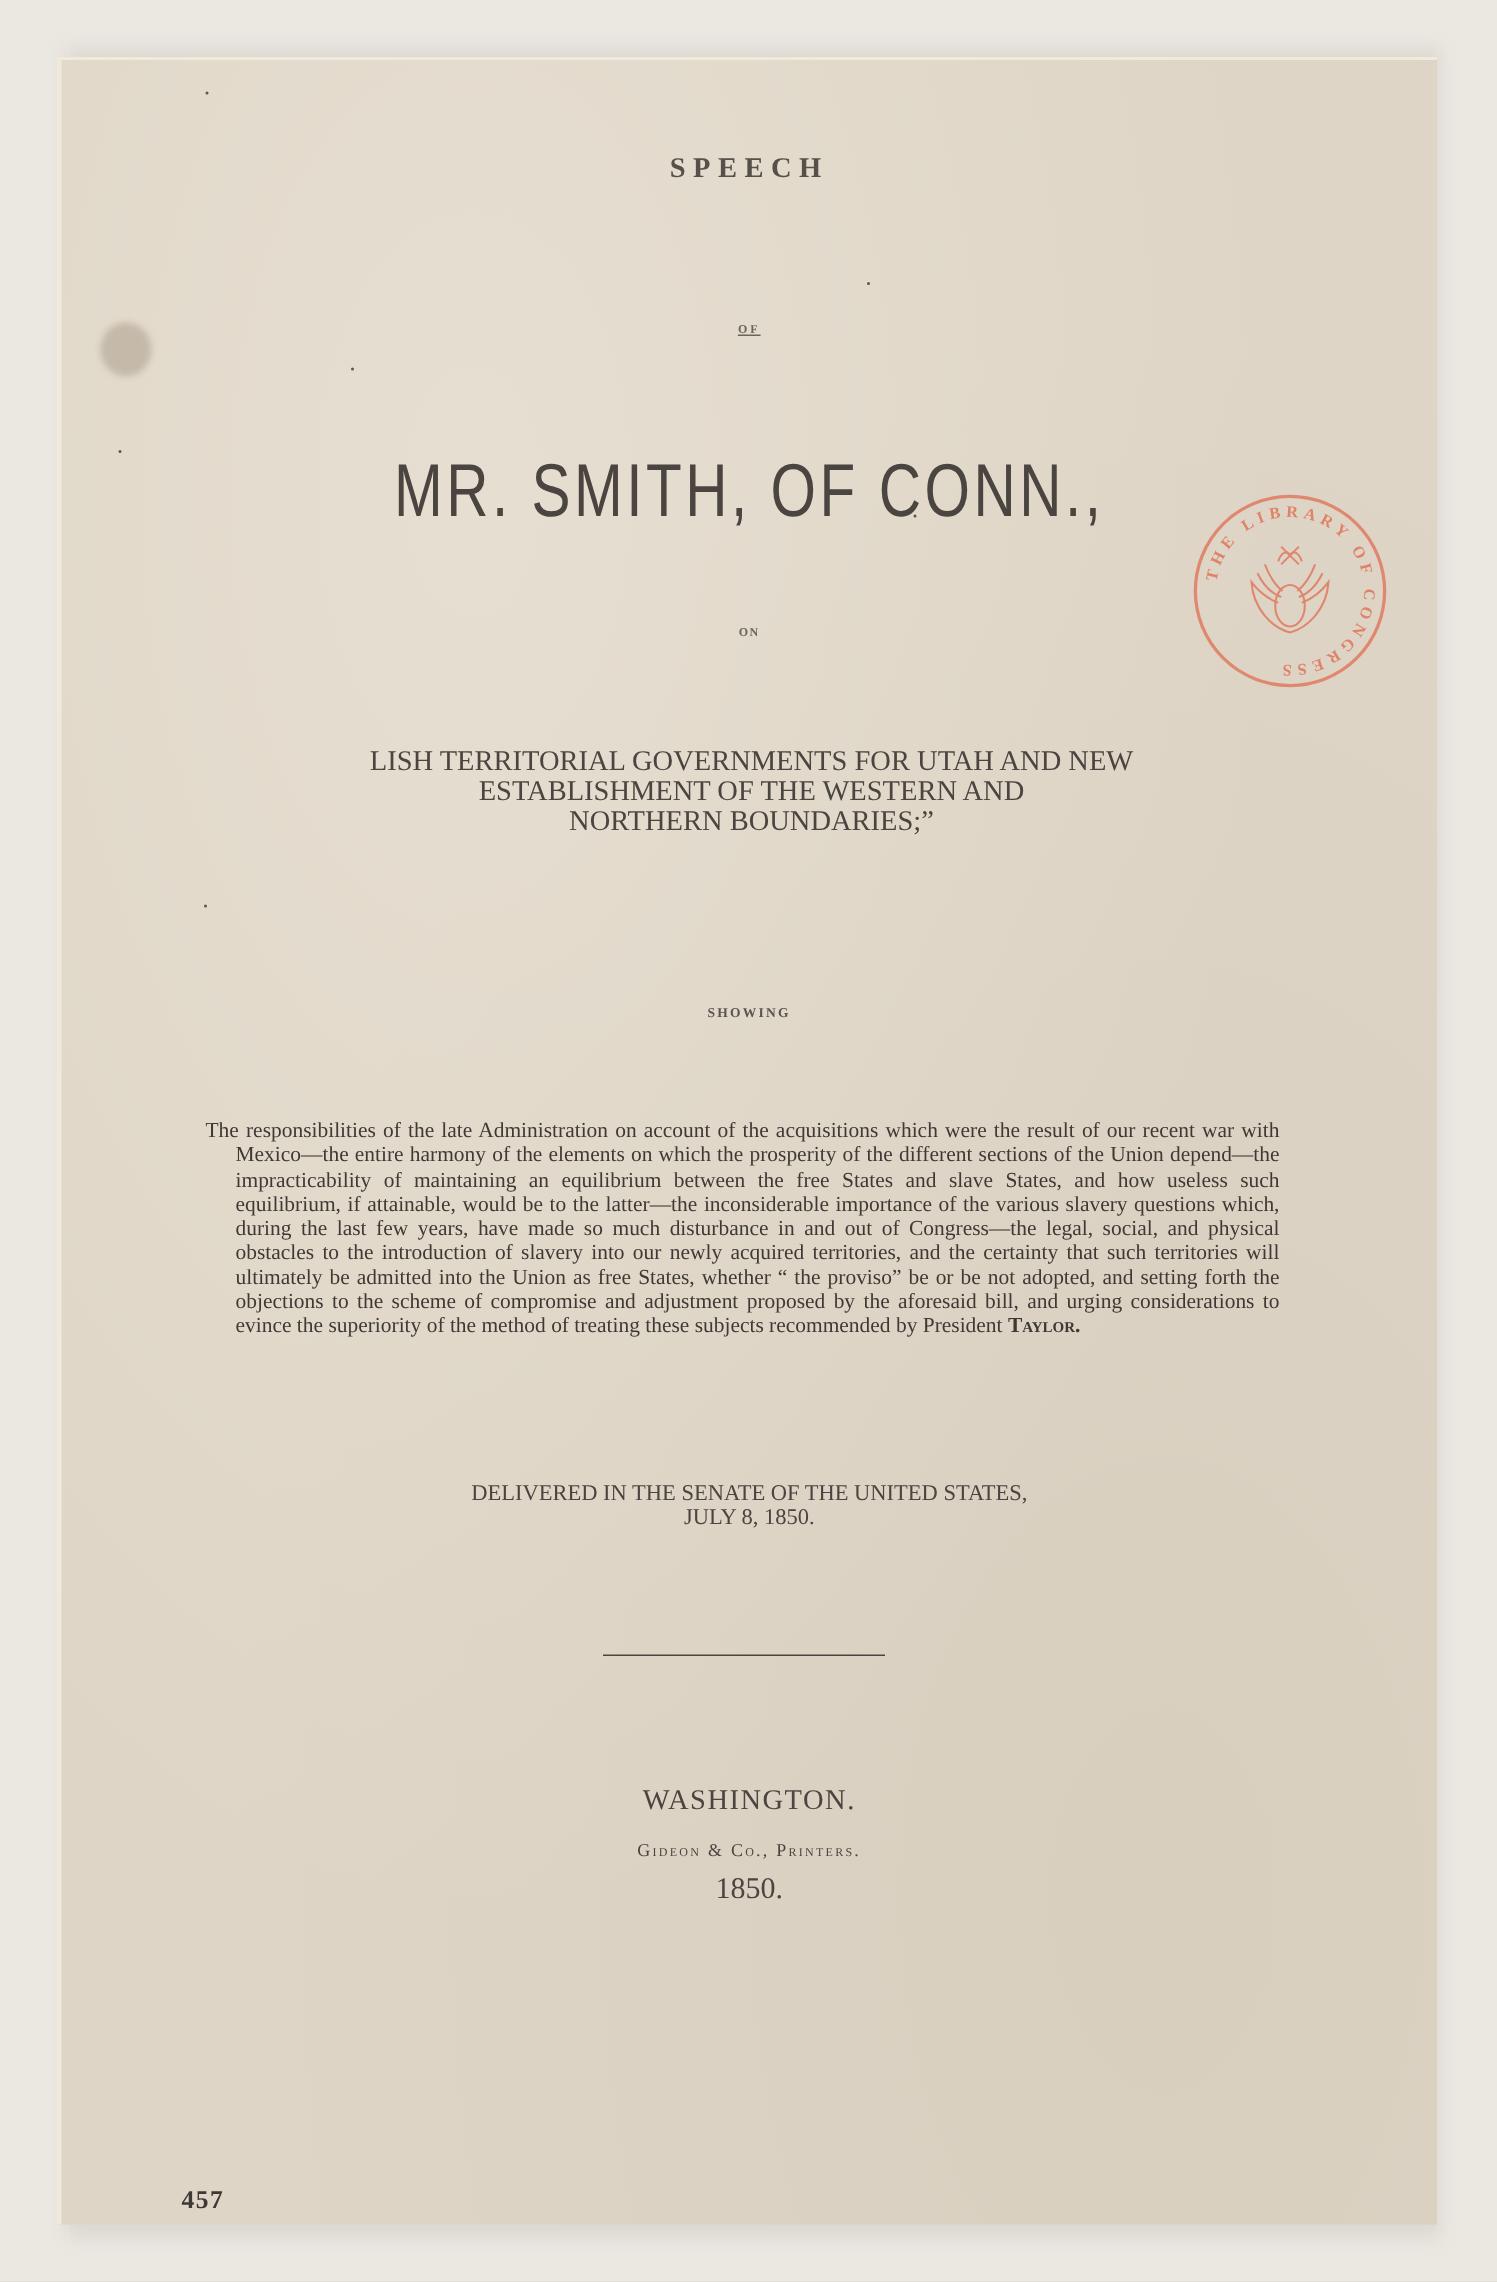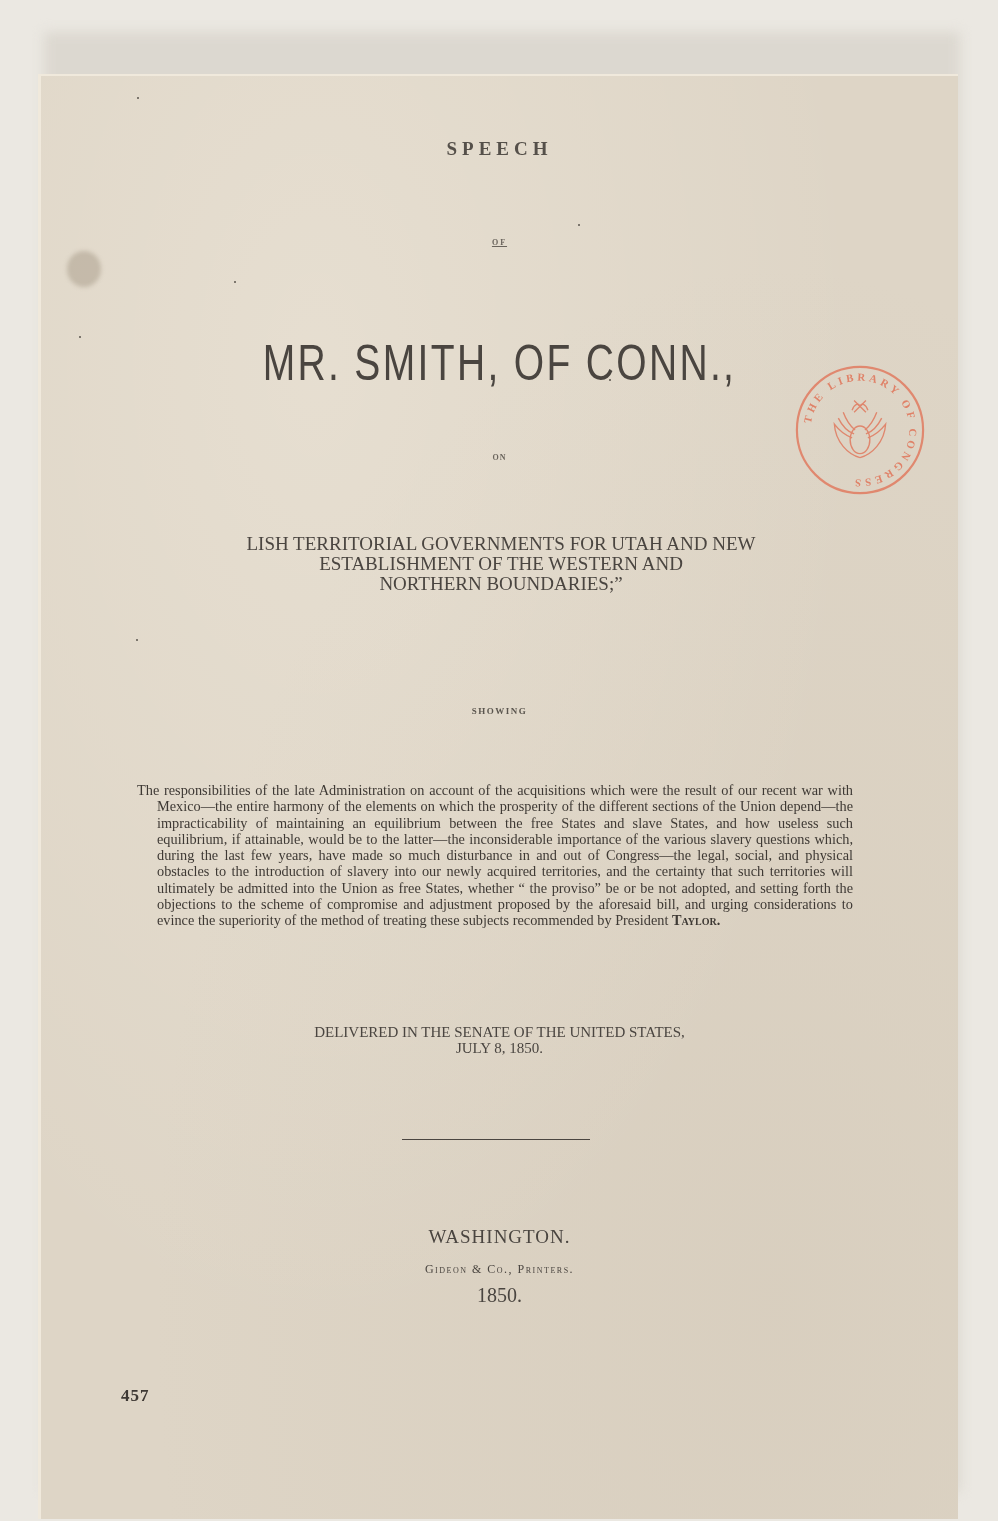--- a/index.html
+++ b/index.html
@@ -16,31 +16,30 @@
   }
   .page {
     position: absolute; left: 38px; top: 38px; width: 917px; height: 1443px;
     background: #ded5c6;
     background-image:
       radial-gradient(ellipse at 30% 20%, rgba(255,250,240,0.25), rgba(0,0,0,0) 60%),
       radial-gradient(ellipse at 80% 85%, rgba(200,188,170,0.25), rgba(0,0,0,0) 60%);
     color: #3a3530;
     border-left: 3px solid #f0e9dc;
     border-top: 2px solid #f0e9dc;
-    margin-top: 36px;
   }
   .stain {
     position: absolute; left: 26px; top: 175px; width: 34px; height: 36px;
     border-radius: 50%; background: rgba(140,125,105,0.35); filter: blur(2px);
   }
   .center { position: absolute; left: 0; width: 100%; text-align: center; }
   .speech {
     top: 62px; font-size: 19px; letter-spacing: 5px; font-weight: bold; color: #55504a;
   }
-  .of-small { top: 162px; font-size: 8px; letter-spacing: 2px; color: #6a645c; font-weight: bold; text-decoration: underline; }
+  .of-small { top: 175px; font-size: 8px; letter-spacing: 2px; color: #6a645c; font-weight: bold; text-decoration: underline; }
   .main-title {
     top: 258px; font-size: 50px; letter-spacing: 3px; color: #4a4540;
     font-family: "Liberation Sans Narrow", "Liberation Sans", sans-serif;
     transform: scaleX(0.78); transform-origin: center; font-weight: normal;
   }
   .on-small { top: 377px; font-size: 8px; letter-spacing: 1px; color: #6a645c; font-weight: bold; }
   .bill {
     top: 458px; left: 90px; width: 740px; font-size: 19px; line-height: 20px;
     color: #4a4540; text-align: center;
   }
@@ -53,21 +52,21 @@
   .sc { font-variant: small-caps; font-weight: bold; }
   .delivered { top: 948px; font-size: 15px; line-height: 16px; color: #4a4540; }
   .rule {
     position: absolute; top: 1063px; left: 361px; width: 188px; height: 0;
     border-top: 1.5px solid #4a4540;
   }
   .washington { top: 1150px; font-size: 19px; letter-spacing: 1px; color: #4a4540; }
   .printers { top: 1186px; font-size: 12px; letter-spacing: 1.5px; color: #4a4540; font-variant: small-caps; }
   .year { top: 1208px; font-size: 20px; color: #4a4540; }
   .catalog-num {
-    position: absolute; top: 1310px; left: 80px; font-size: 17px; font-weight: bold;
+    position: absolute; top: 1417px; left: 80px; font-size: 17px; font-weight: bold;
     letter-spacing: 1px; color: #3e3934;
   }
   .stamp {
     position: absolute; left: 750px; top: 285px; width: 138px; height: 138px;
   }
   .dot { position: absolute; width: 2px; height: 2px; border-radius: 50%; background: #5a554e; }
 </style>
 </head>
 <body>
 

